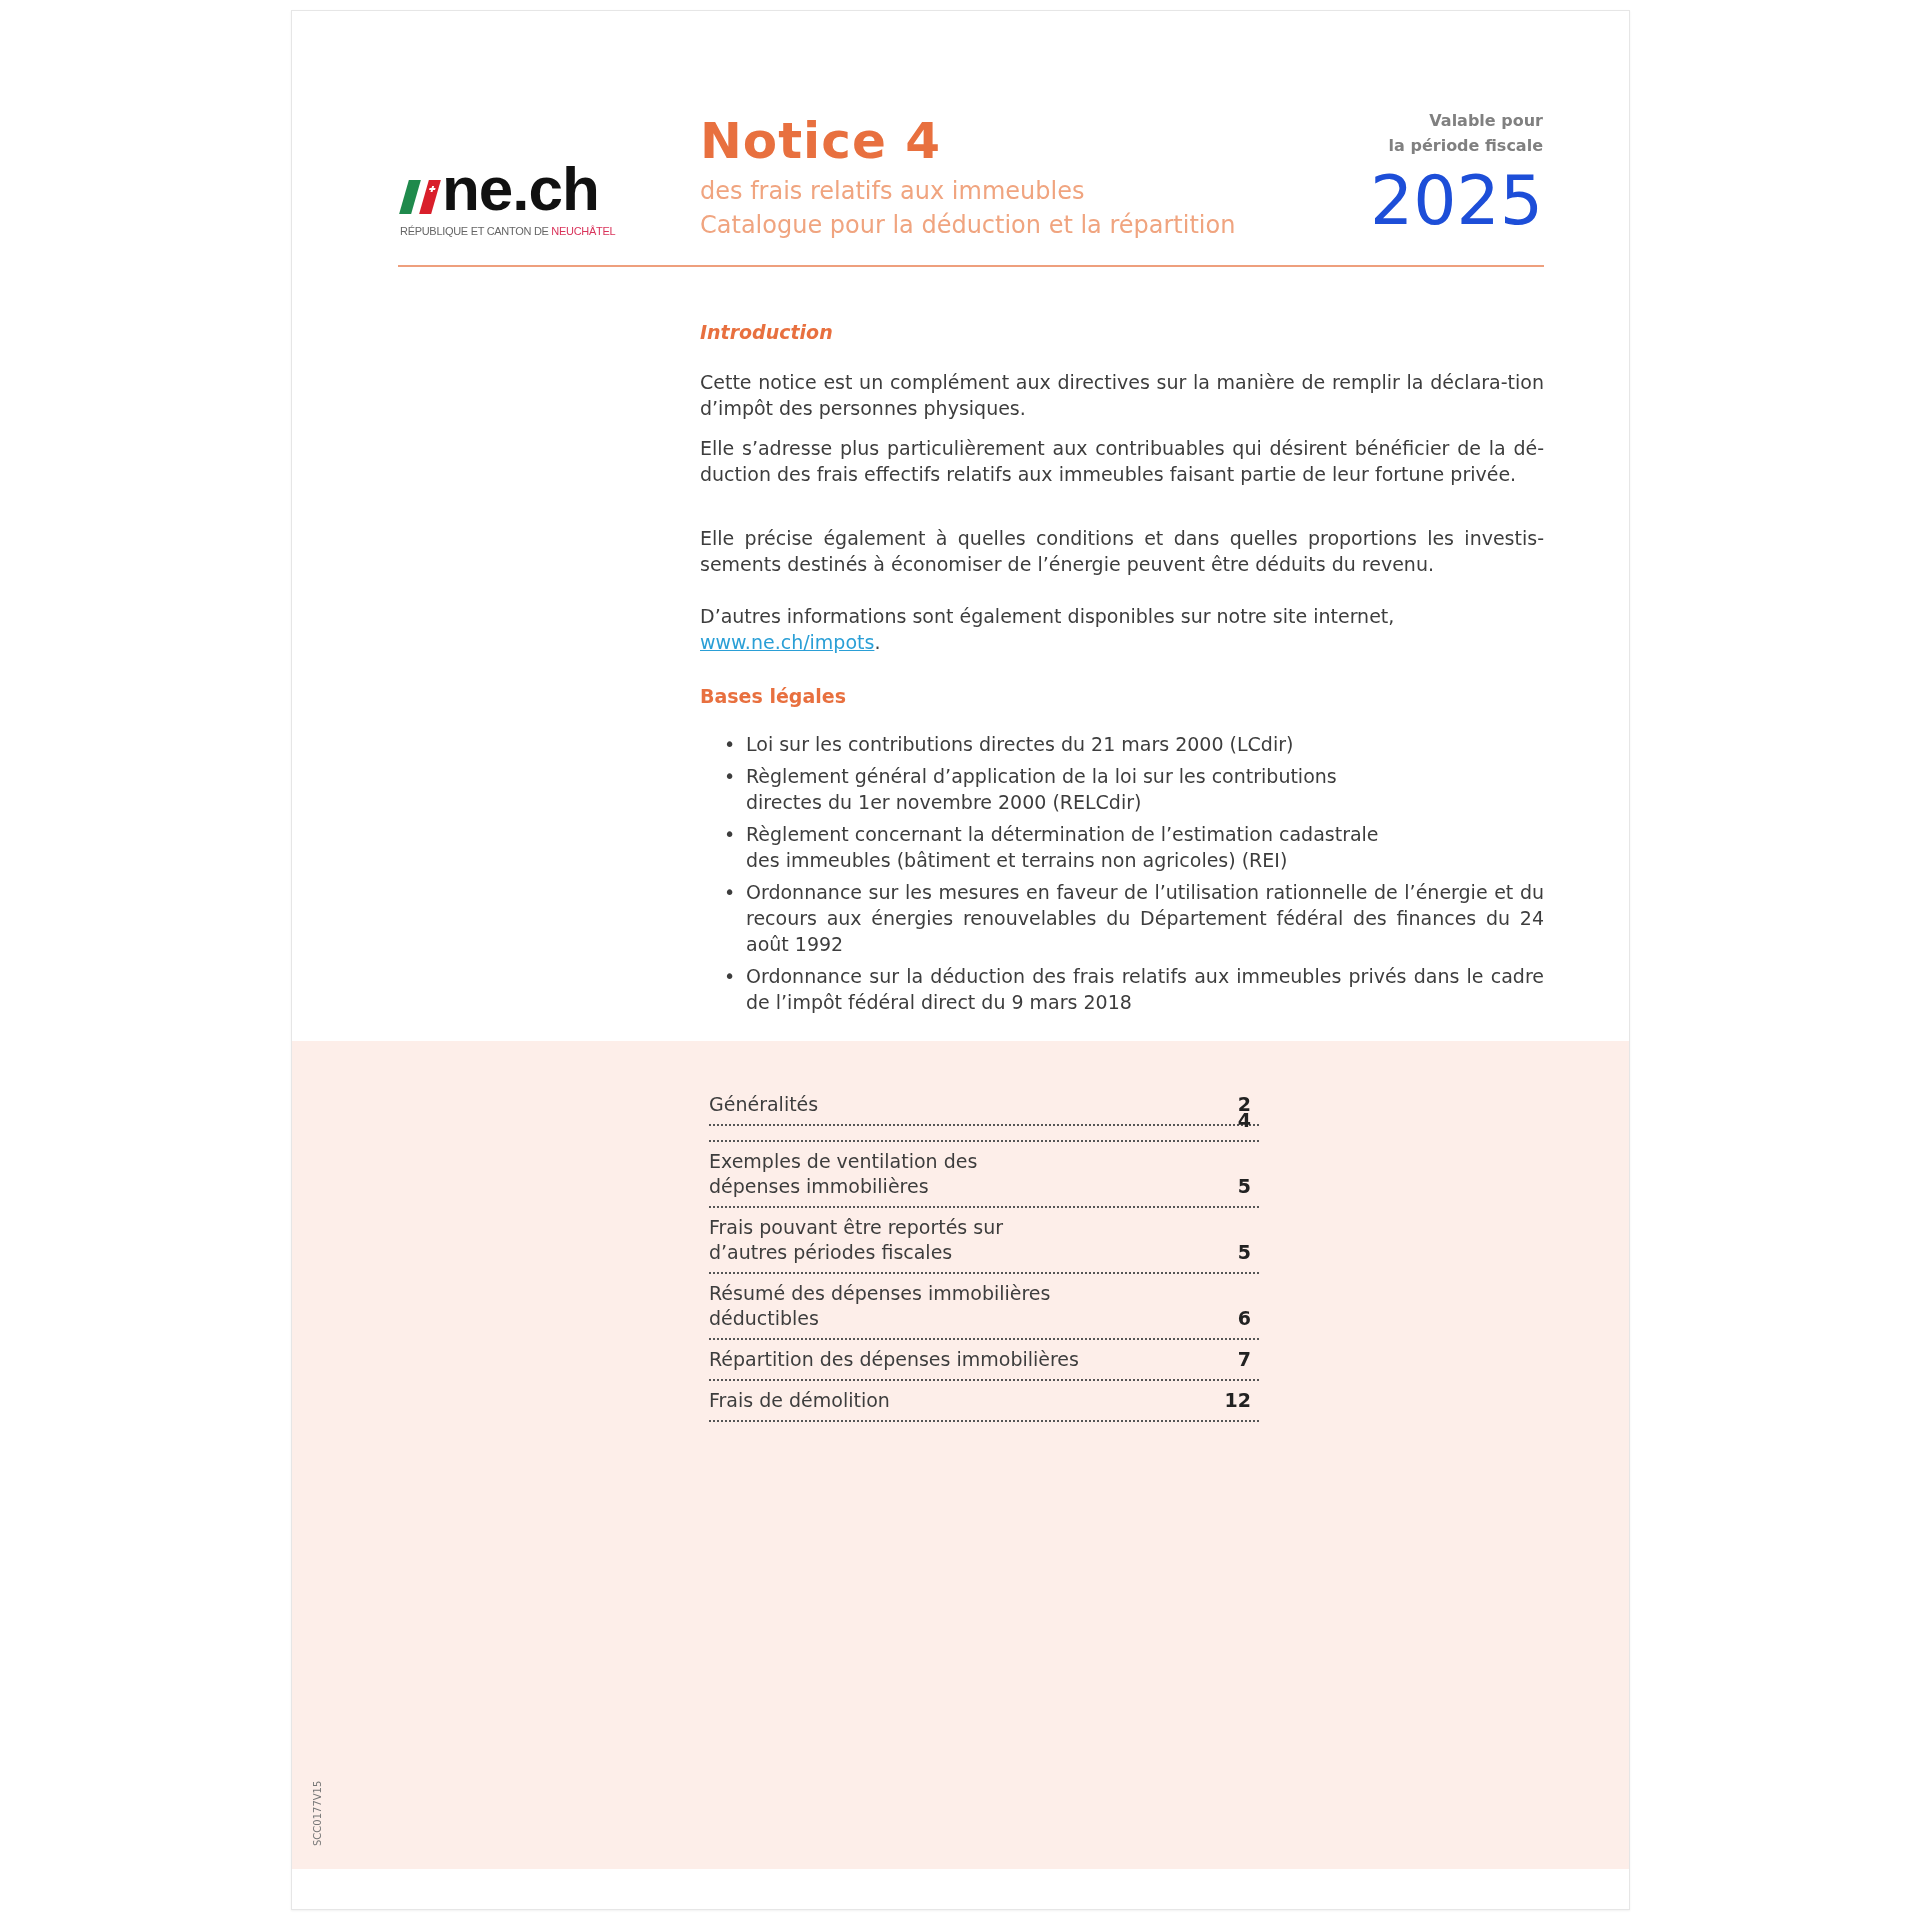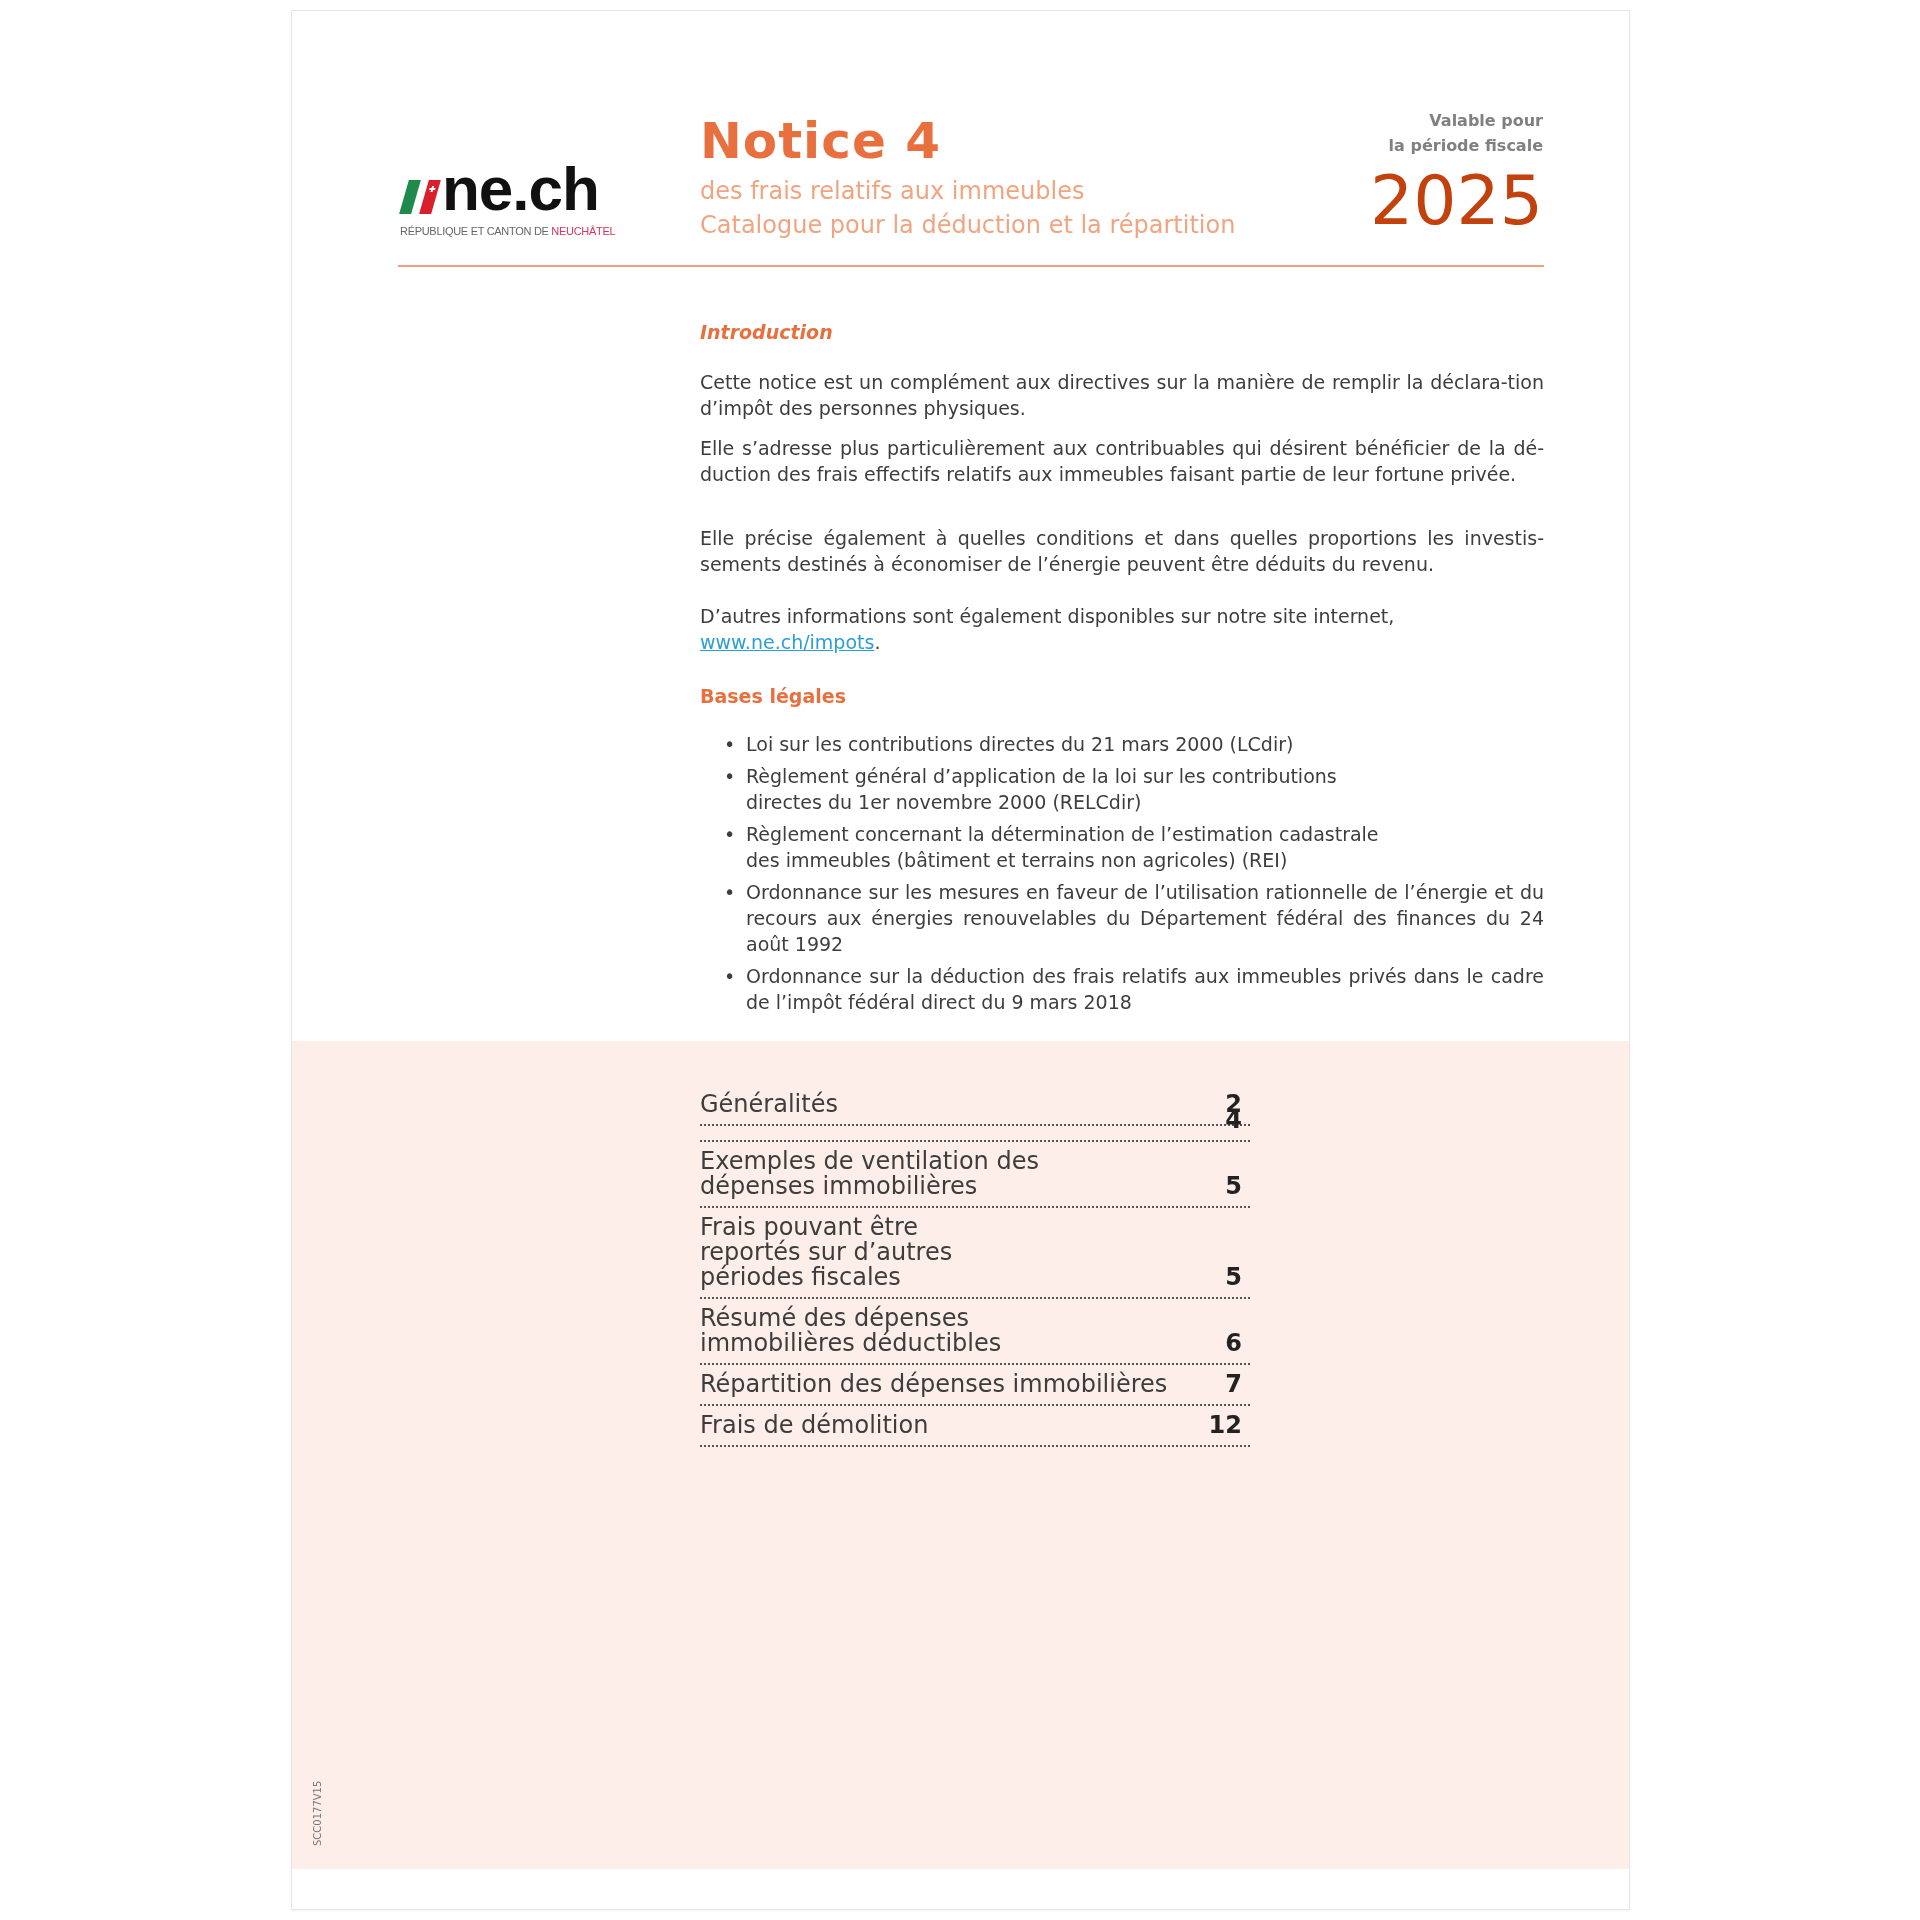--- a/index.html
+++ b/index.html
@@ -18,32 +18,32 @@
           font-weight:bold; font-size:62px; color:#111; letter-spacing:-1px; line-height:64px; }
   .logo .sub { position:absolute; left:4px; top:74px; font-family:"Liberation Sans", sans-serif;
           font-size:11px; color:#666; letter-spacing:-0.3px; white-space:nowrap; }
   .logo .sub .ne { color:#d9335a; }
   .title { position:absolute; left:408px; top:100px; font-size:50px; font-weight:bold; color:#e8703f;
            font-family:"DejaVu Sans", sans-serif; letter-spacing:1px; line-height:60px; }
   .subtitle { position:absolute; left:408px; top:163px; font-size:24px; color:#f0a47f; line-height:34px;
            font-family:"DejaVu Sans", sans-serif; }
   .valid { position:absolute; right:86px; top:97px; text-align:right; font-size:16px; font-weight:bold;
            color:#808080; line-height:25px; font-family:"DejaVu Sans", sans-serif; }
-  .year { position:absolute; right:86px; top:152px; font-size:68px; color:#c2410c; line-height:76px;
+  .year { position:absolute; right:86px; top:152px; font-size:68px; color:#1d4ed8; line-height:76px;
           font-family:"DejaVu Sans", sans-serif; }
   .rule { position:absolute; left:106px; top:254px; width:1146px; height:2px; background:#ee9f7d; }
   .content { position:absolute; left:408px; top:0; width:844px; font-size:19px; line-height:26px;
              color:#3d3d3d; font-family:"DejaVu Sans", sans-serif; }
   .h { position:absolute; left:0; font-size:19px; font-weight:bold; color:#e8703f; }
   .p { position:absolute; left:0; width:844px; text-align:justify; }
   .link { color:#2a9fd6; text-decoration:underline; }
   ul.laws { position:absolute; left:0; top:720px; margin:0; padding:0; list-style:none; width:844px; }
   ul.laws li { position:relative; padding-left:46px; margin-bottom:6px; text-align:left; }
   ul.laws li .bullet { position:absolute; left:24px; top:0; }
-  .toc { position:absolute; left:408px; top:1074px; width:550px; font-size:24px; line-height:25px;
+  .toc { position:absolute; left:417px; top:1074px; width:550px; font-size:19px; line-height:25px;
          font-family:"DejaVu Sans", sans-serif; color:#3d3d3d; }
   .toc-row { position:relative; border-bottom:2px dotted #555; padding:7px 40px 7px 0; }
   .toc-row .num { position:absolute; right:8px; bottom:7px; font-weight:bold; color:#222; }
   .code { position:absolute; left:20px; top:1835px; font-size:10px; color:#777;
           transform:rotate(-90deg); transform-origin:left top; white-space:nowrap;
           font-family:"DejaVu Sans", sans-serif; }
 </style>
 </head>
 <body>
 

